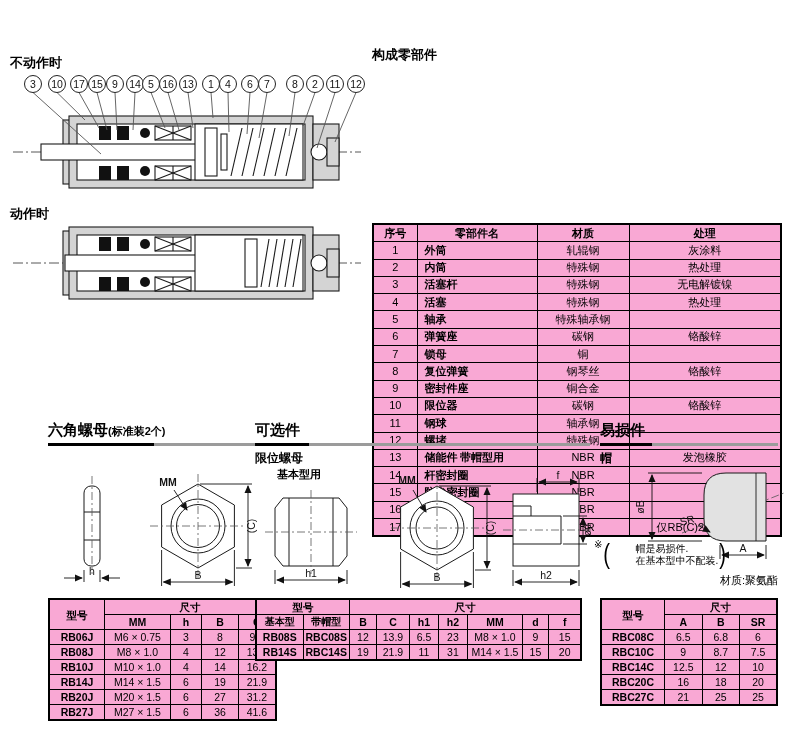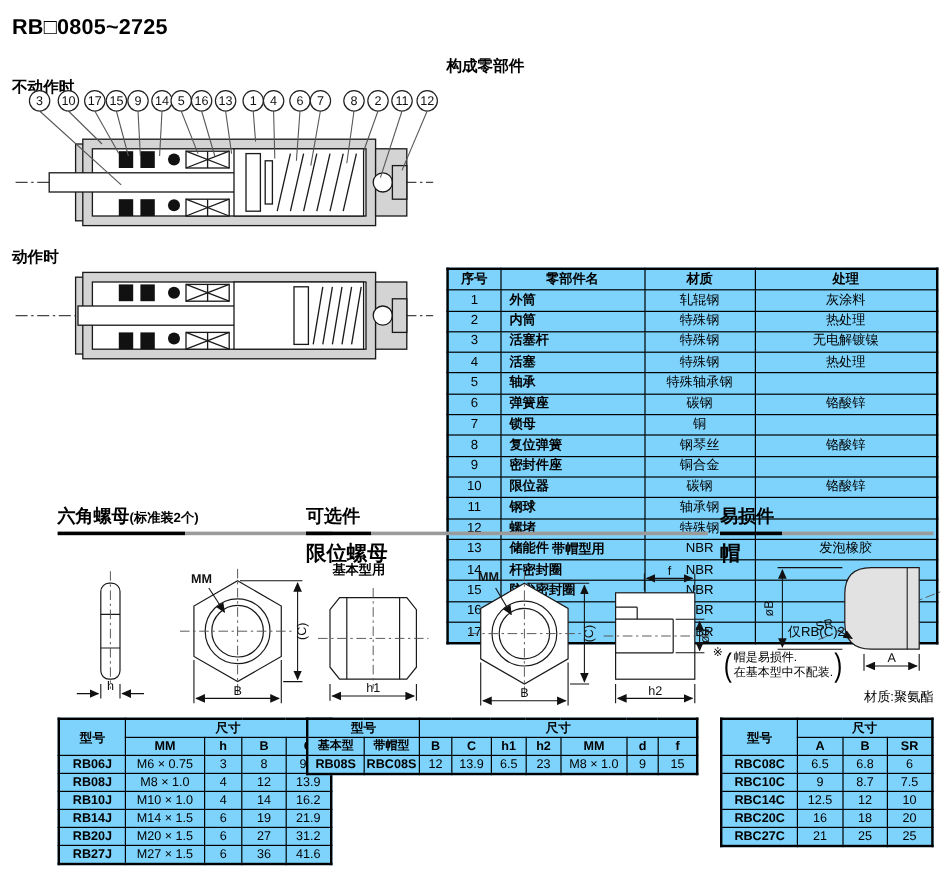--- a/index.html
+++ b/index.html
@@ -1,30 +1,30 @@
 <!DOCTYPE html>
 <html><head>
 <meta charset="utf-8">
 <style>
   html,body{margin:0;padding:0;background:#fff;}
   .page{position:relative;width:790px;height:730px;background:#fff;overflow:hidden;
         font-family:"Liberation Sans","DejaVu Sans",sans-serif;color:#000;}
   .abs{position:absolute;}
   #page-title{left:10px;top:12px;font-size:18px;font-weight:bold;letter-spacing:.2px;}
   .state-label{font-size:13px;font-weight:bold;}
-  #state1-label{left:10px;top:64px;}
+  #state1-label{left:10px;top:54px;}
   #state2-label{left:10px;top:205px;}
   
   .sec h2{margin:0;font-size:15px;font-weight:bold;display:inline-block;}
   .sec .title-note{font-size:11px;font-weight:bold;}
   .rule{height:3px;margin-top:3px;}
-  .subtitle{font-size:17px;font-weight:bold;}
+  .subtitle{font-size:12px;font-weight:bold;}
   .viewlabel{font-size:11px;font-weight:bold;}
   
-  table.dtable{border-collapse:collapse;background:#7dd3fc;border:2px solid #000;table-layout:fixed;}
+  table.dtable{border-collapse:collapse;background:#f9a8d4;border:2px solid #000;table-layout:fixed;}
   table.dtable th,table.dtable td{border:1px solid #000;text-align:center;
       font-size:10.5px;line-height:12px;padding:1px 2px;overflow:hidden;white-space:nowrap;}
   table.dtable th{font-weight:bold;}
   #components-table{width:408px;}
   #components-table th,#components-table td{font-size:11px;line-height:13.3px;padding:1.5px 3px;}
   #components-table tbody td:nth-child(2){text-align:left;font-weight:bold;padding-left:7px;}
   #hexnut-table tbody td:first-child,
   #wear-table tbody td:first-child,
   #optional-table tbody td:nth-child(1),
   #optional-table tbody td:nth-child(2){font-weight:bold;}
@@ -35,29 +35,28 @@
   #hexnut{left:8px;top:421px;width:229px;margin-left:40px;}
   #optional{left:255px;top:421px;width:335px;}
   #wear{left:600px;top:421px;width:178px;}
   .sec{position:absolute;}
   svg{display:block;}
   svg text{font-family:"Liberation Sans","DejaVu Sans",sans-serif;fill:#111;}
   .dim-text{font-size:10.5px;}
   .note{position:absolute;left:-6px;top:120px;display:flex;align-items:flex-start;font-size:10px;line-height:12px;}
   .note .mark{font-size:10px;margin-top:-2px;}
   .note .paren{font-size:27px;font-weight:200;line-height:26px;transform:scaleX(.75);}
-  .note .body{padding-top:2px;}
+  .note .body{padding-top:2px;margin-left:24px;}
   .material-note{position:absolute;right:0;top:152px;font-size:11px;}
 </style>
 </head>
 <body>
 
 <div class="page">
 
-  <div class="abs" id="page-title">RB□0805~2725</div>
   <div class="abs state-label" id="state1-label">不动作时</div>
 
   <svg class="abs" id="diagram1" style="left:5px;top:68px;" width="360" height="138" viewBox="0 0 360 138">
     <g stroke="#444" stroke-width="0.9">
       <line x1="8" y1="84" x2="356" y2="84" stroke-dasharray="10 3 2 3"></line>
     </g>
     <g stroke="#1a1a1a" stroke-width="1.1" fill="none">
       <rect x="58" y="52" width="10" height="64" fill="#d4d4d4"></rect>
       <rect x="64" y="48" width="244" height="72" fill="#d4d4d4"></rect>
       <rect x="308" y="56" width="26" height="56" fill="#d4d4d4"></rect>
@@ -555,20 +554,31 @@
             <td>RB08S</td>
             <td>RBC08S</td>
             <td>12</td>
             <td>13.9</td>
             <td>6.5</td>
             <td>23</td>
             <td>M8 × 1.0</td>
             <td>9</td>
             <td>15</td>
           </tr>
+          <tr>
+            <td>RB14S</td>
+            <td>RBC14S</td>
+            <td>19</td>
+            <td>21.9</td>
+            <td>11</td>
+            <td>31</td>
+            <td>M14 × 1.5</td>
+            <td>15</td>
+            <td>20</td>
+          </tr>
         </tbody>
     </table>
   </div>
 
   <div class="sec" id="wear">
     <h2>易损件</h2>
     <div class="rule" style="background:linear-gradient(to right,#000 0 52px,#9b9b9b 52px);"></div>
     <div class="subtitle" style="position:absolute;left:0;top:29px;">帽</div>
     <svg style="position:absolute;left:0;top:40px;" width="185" height="102" viewBox="0 0 185 102">
       <defs>

